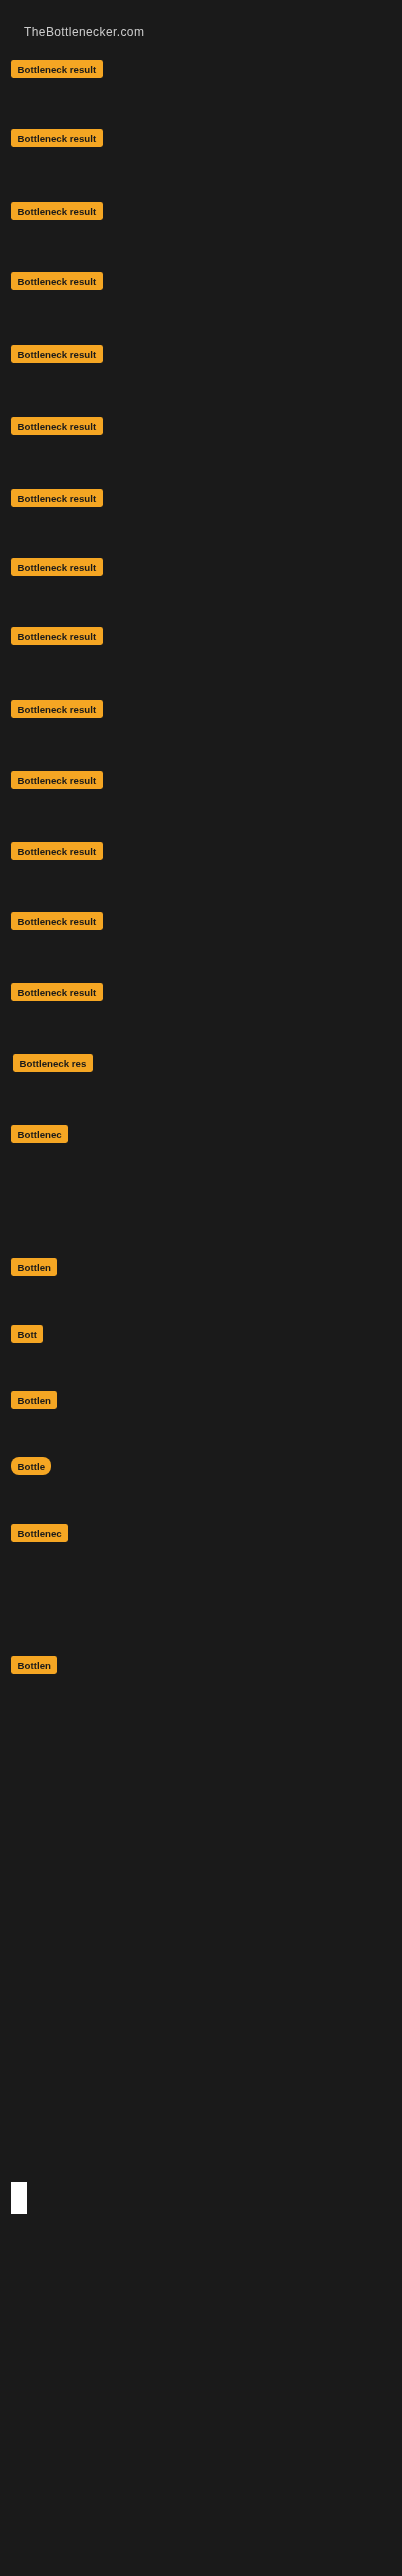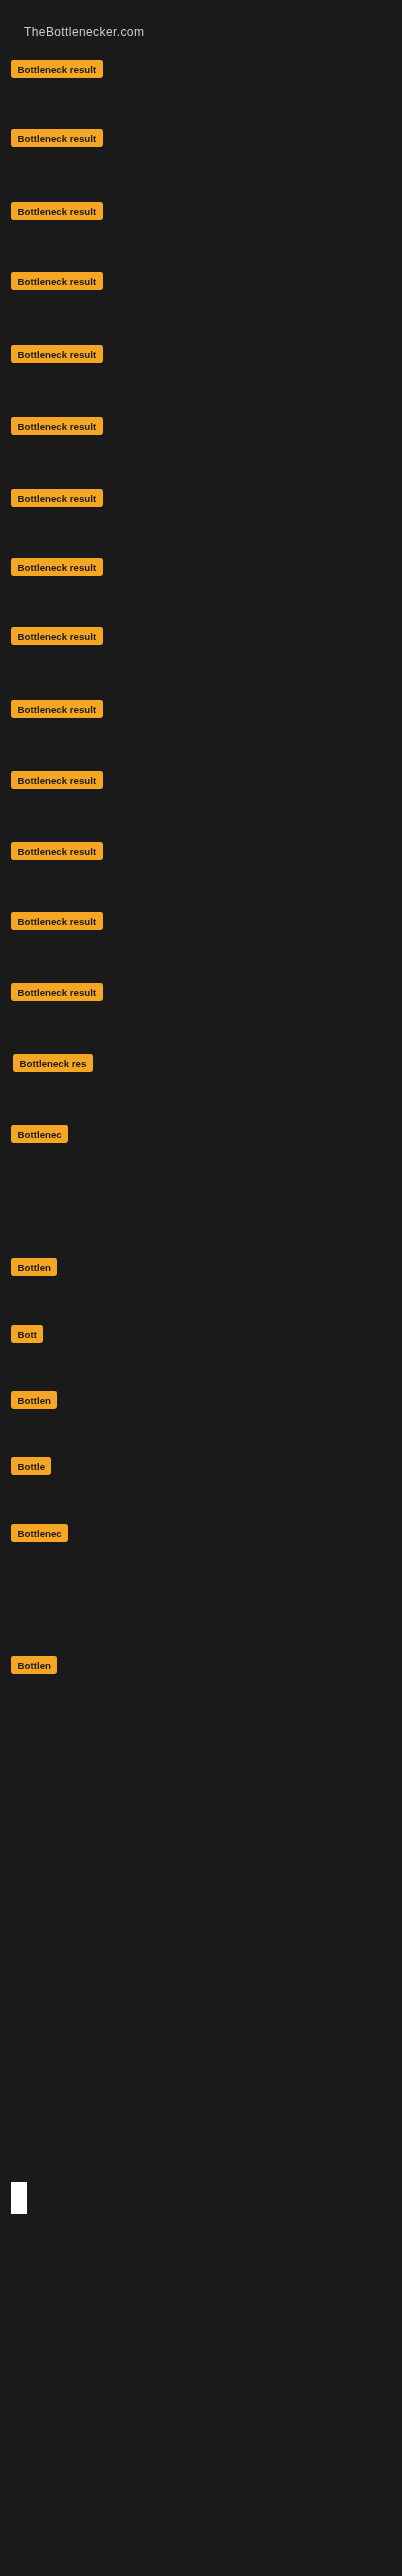--- a/index.html
+++ b/index.html
@@ -110,21 +110,21 @@
     <div class="result-row" style="position: absolute; top: 1244px; left: 0px; width: 100%;">
       <span class="bottleneck-badge" style="max-width: 48px;">Bottlen</span>
     </div>
     <div class="result-row" style="position: absolute; top: 1311px; left: 0px; width: 100%;">
       <span class="bottleneck-badge" style="max-width: 32px;">Bott</span>
     </div>
     <div class="result-row" style="position: absolute; top: 1377px; left: 0px; width: 100%;">
       <span class="bottleneck-badge" style="max-width: 48px;">Bottlen</span>
     </div>
     <div class="result-row" style="position: absolute; top: 1443px; left: 0px; width: 100%;">
-      <span class="bottleneck-badge" style="max-width: 42px;">Bottle</span>
+      <span class="bottleneck-badge" style="max-width: 42px; border-radius: 8px;">Bottle</span>
     </div>
     <div class="result-row" style="position: absolute; top: 1510px; left: 0px; width: 100%;">
       <span class="bottleneck-badge" style="max-width: 58px;">Bottlenec</span>
     </div>
     <div class="result-row" style="position: absolute; top: 1642px; left: 0px; width: 100%;">
       <span class="bottleneck-badge" style="max-width: 48px;">Bottlen</span>
     </div>
   </div>
 
 <div class="cursor-line" style="top: 2174px;"></div>

